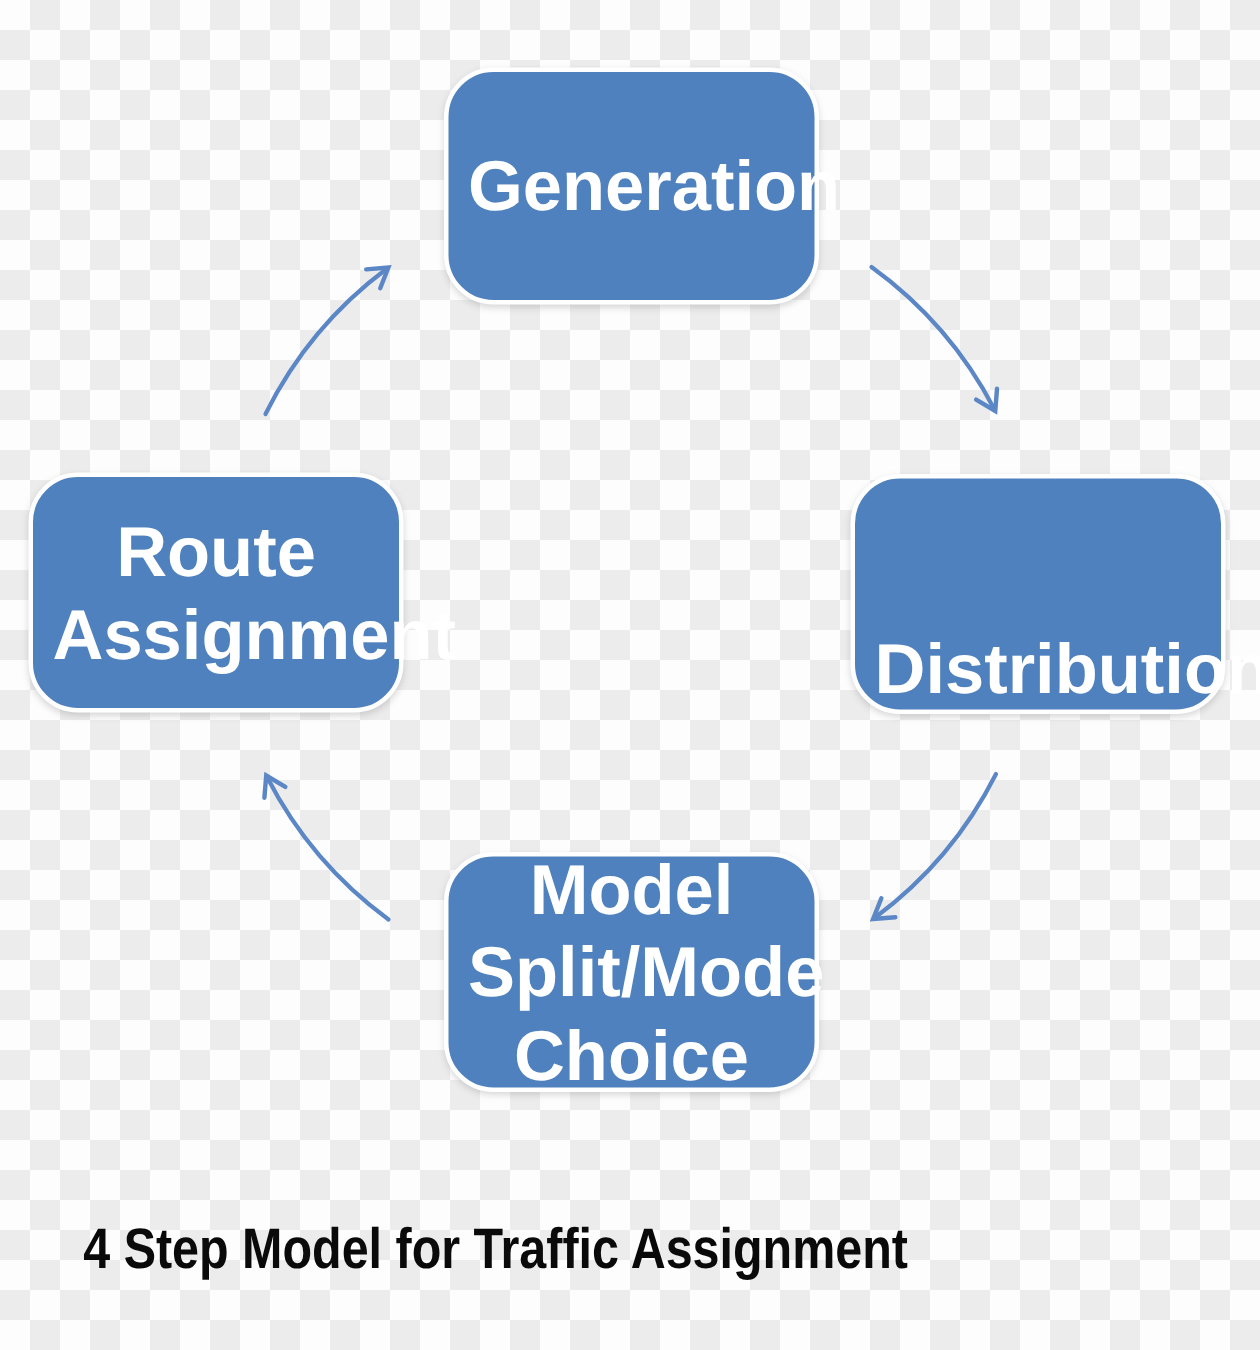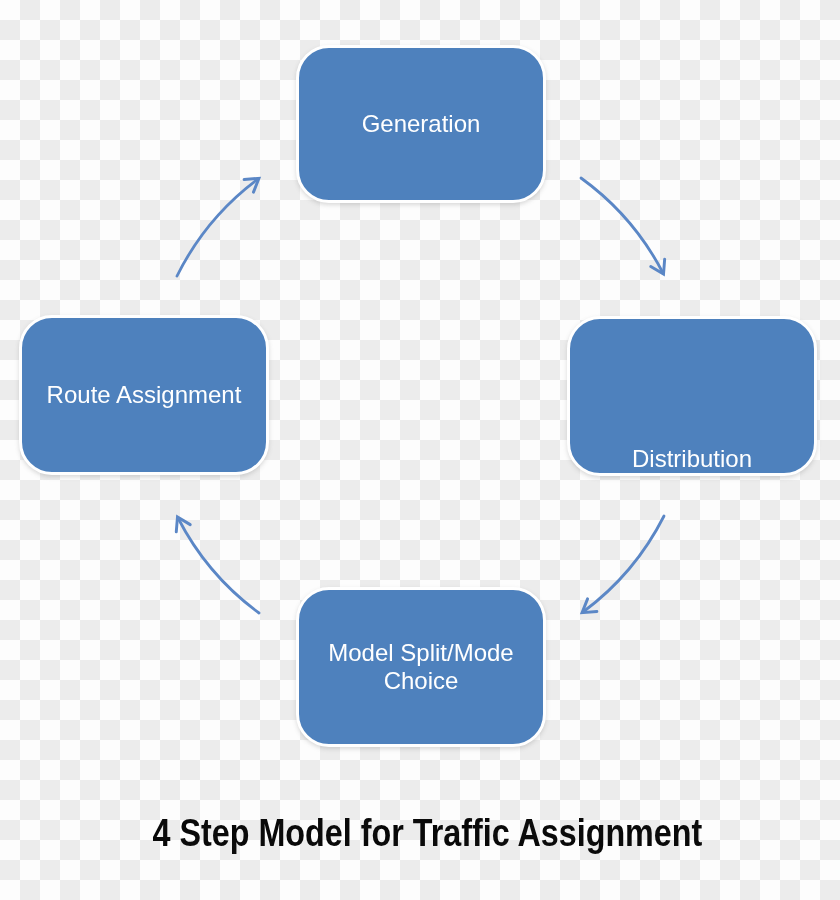--- a/index.html
+++ b/index.html
@@ -27,33 +27,33 @@
     position:absolute;
     width:250px;height:160px;
     background:var(--node-fill);
     border:3px solid var(--node-border);
     border-radius:33px;
     display:flex;align-items:center;justify-content:center;
     box-shadow:0 2px 4px rgba(110,110,110,0.25);
   }
   .node-top{left:296px;top:45px;height:158px;}
   .node-right{left:567px;top:316px;align-items:flex-end;}
-  .node-bottom{left:296px;top:587px;}
+  .node-bottom{left:296px;top:568px;}
   .node-left{left:19px;top:315px;}
   .node-label{
     color:var(--node-text);
-    font-size:24px;
+    font-size:47px;
     line-height:1.18;
     text-align:center;
     max-width:218px;
-    font-weight:400;
+    font-weight:700;
   }
   .caption{
     position:absolute;left:0;right:0;top:812px;
-    text-align:center;
+    text-align:left;
   }
   .caption span{
     display:inline-block;
     color:var(--caption-text);
     font-size:38px;
     font-weight:bold;
     white-space:nowrap;
     transform:translateX(7px) scaleX(0.85);
   }
 </style>

